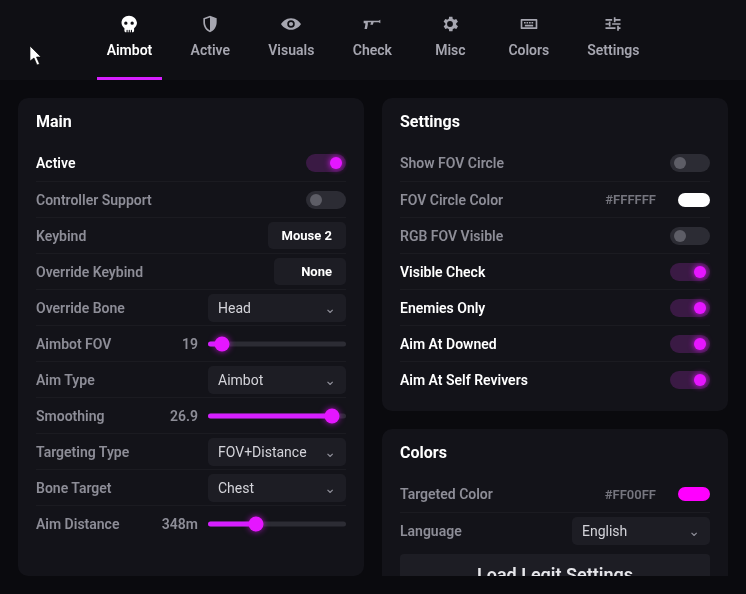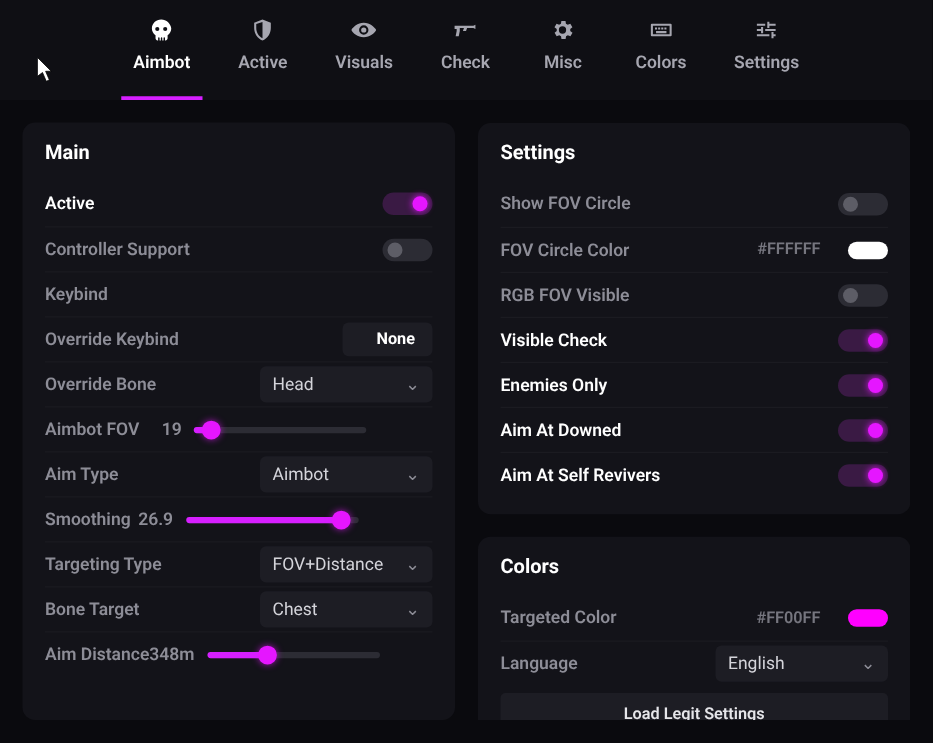--- a/index.html
+++ b/index.html
@@ -162,20 +162,21 @@
     text-align: right;
   }
   .select .chev { color: #8d8d97; }
 
   
   .slider-row {
     display: flex;
     align-items: center;
     gap: 10px;
     flex: 1;
+    justify-content: flex-end;
   }
   .slider-value {
     color: #8d8d97;
     font-size: 14px;
     font-weight: 600;
     min-width: 34px;
     text-align: right;
   }
   .slider {
     position: relative;
@@ -220,21 +221,21 @@
     height: 14px;
     border-radius: 7px;
     cursor: pointer;
   }
 
   
   .big-btn {
     background: #1d1d24;
     color: #e6e6ea;
     font-weight: 600;
-    font-size: 13px;
+    font-size: 18px;
     padding: 10px;
     text-align: center;
     border-radius: 4px;
     cursor: pointer;
     margin-top: 6px;
   }
 </style>
 </head>
 <body>
 
@@ -315,20 +316,21 @@
 
     <div class="row">
       <span class="label">Controller Support</span>
       <div class="toggle">
           <div class="knob"></div>
         </div>
     </div>
 
     <div class="row">
       <span class="label">Keybind</span>
+      <div class="keybox">Mouse 2</div>
     </div>
 
     <div class="row">
       <span class="label">Override Keybind</span>
       <div class="keybox">None</div>
     </div>
 
     <div class="row">
       <span class="label">Override Bone</span>
       <div class="select">

